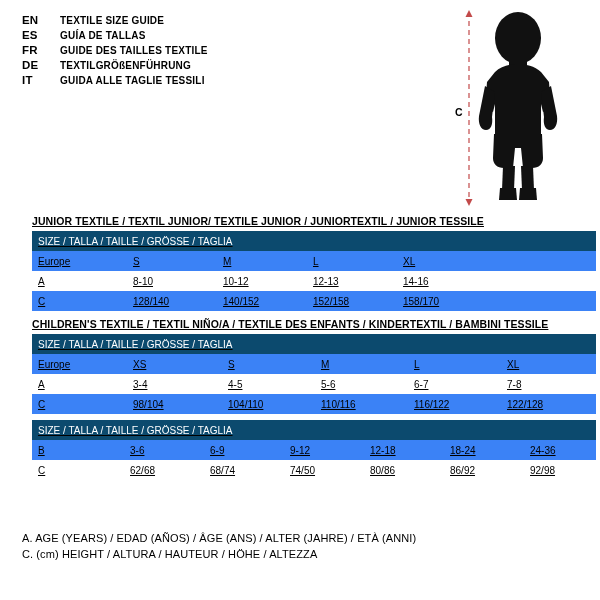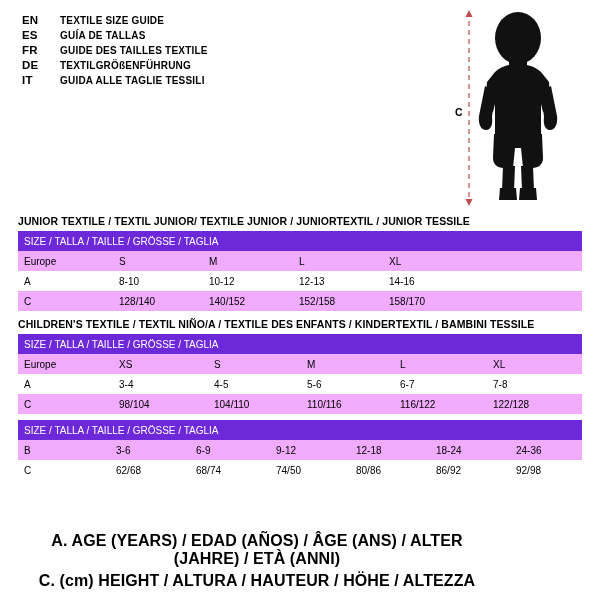--- a/index.html
+++ b/index.html
@@ -60,22 +60,23 @@
     position: absolute;
     left: 455px;
     top: 106px;
     font-size: 10.5px;
     font-weight: bold;
   }
 
   
   .section {
     position: absolute;
-    left: 18px;
+    left: 32px;
     width: 564px;
+    text-decoration: underline;
   }
   .section-title {
     font-size: 10.5px;
     font-weight: bold;
     margin-bottom: 4px;
     letter-spacing: 0.1px;
   }
   .section-title.two-line {
     line-height: 13px;
   }
@@ -84,45 +85,44 @@
     width: 100%;
     table-layout: fixed;
   }
   table.size-table td {
     font-size: 10px;
     padding: 3px 0 3px 6px;
     vertical-align: middle;
     height: 14px;
   }
   tr.band-head td {
-    background: #6d28d9;
+    background: #0c4a6e;
     color: #ffffff;
     font-weight: normal;
     font-size: 10px;
   }
   tr.band-alt td {
-    background: #f0abfc;
+    background: #3b82f6;
   }
   tr.band-plain td {
     background: #ffffff;
   }
 
   
   .legend {
     position: absolute;
     left: 22px;
     top: 532px;
     width: 470px;
   }
   .legend div {
-    font-size: 16px;
-    font-weight: bold;
+    font-size: 11px;
+    font-weight: normal;
     margin-bottom: 4px;
     letter-spacing: 0.1px;
-    text-align: center;
   }
 </style>
 </head>
 <body>
 
 <div class="page">
 
   <div class="header">
     <div class="header-row">
       <span class="lang-code">EN</span>

